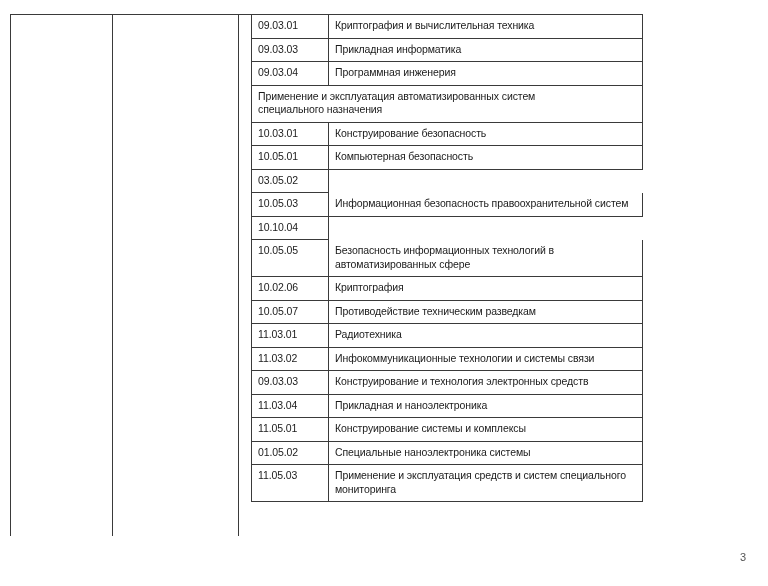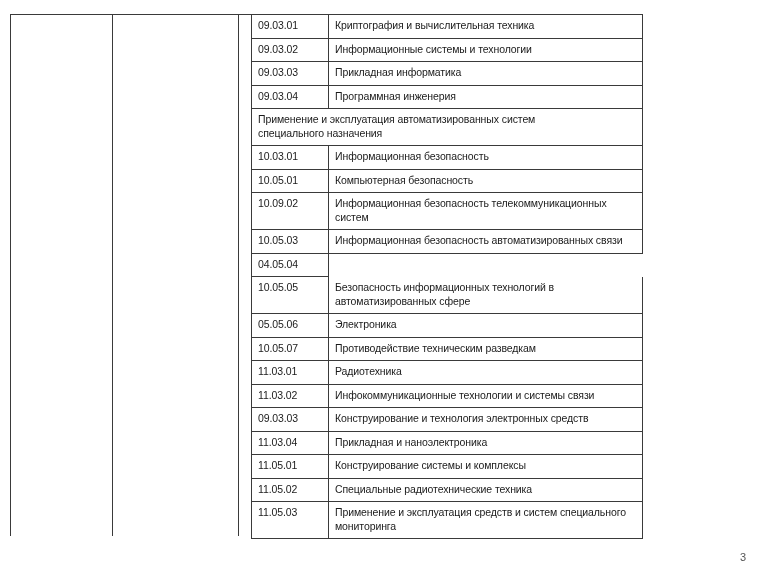--- a/index.html
+++ b/index.html
@@ -84,74 +84,68 @@
   <div class="vline v2"></div>
   <div class="vline v3"></div>
   <div class="topline"></div>
 
   <div class="rows-table">
   <div class="row">
     <div class="cell code">09.03.01</div>
     <div class="cell name">Криптография и вычислительная техника</div>
   </div>
 
-  <div class="row">
-    <div class="cell code">09.03.02</div>
-    <div class="cell name">Информационные системы и технологии</div>
-  </div>
 
   <div class="row">
     <div class="cell code">09.03.03</div>
     <div class="cell name">Прикладная информатика</div>
   </div>
 
   <div class="row">
     <div class="cell code">09.03.04</div>
     <div class="cell name">Программная инженерия</div>
   </div>
 
   <div class="row">
     <div class="cell name">Применение и эксплуатация автоматизированных систем
 специального назначения</div>
   </div>
 
   <div class="row">
     <div class="cell code">10.03.01</div>
-    <div class="cell name">Информационная безопасность</div>
+    <div class="cell name">Конструирование безопасность</div>
   </div>
 
   <div class="row">
     <div class="cell code">10.05.01</div>
     <div class="cell name">Компьютерная безопасность</div>
   </div>
 
   <div class="row">
-    <div class="cell code">10.09.02</div>
-    <div class="cell name">Информационная безопасность телекоммуникационных
-систем</div>
+    <div class="cell code">03.05.02</div>
   </div>
 
   <div class="row">
     <div class="cell code">10.05.03</div>
-    <div class="cell name">Информационная безопасность автоматизированных связи</div>
+    <div class="cell name">Информационная безопасность правоохранительной систем</div>
   </div>
 
   <div class="row">
-    <div class="cell code">04.05.04</div>
+    <div class="cell code">10.10.04</div>
   </div>
 
   <div class="row">
     <div class="cell code">10.05.05</div>
     <div class="cell name">Безопасность информационных технологий в
 автоматизированных сфере</div>
   </div>
 
   <div class="row">
-    <div class="cell code">05.05.06</div>
-    <div class="cell name">Электроника</div>
+    <div class="cell code">10.02.06</div>
+    <div class="cell name">Криптография</div>
   </div>
 
   <div class="row">
     <div class="cell code">10.05.07</div>
     <div class="cell name">Противодействие техническим разведкам</div>
   </div>
 
   <div class="row">
     <div class="cell code">11.03.01</div>
     <div class="cell name">Радиотехника</div>
@@ -171,22 +165,22 @@
     <div class="cell code">11.03.04</div>
     <div class="cell name">Прикладная и наноэлектроника</div>
   </div>
 
   <div class="row">
     <div class="cell code">11.05.01</div>
     <div class="cell name">Конструирование системы и комплексы</div>
   </div>
 
   <div class="row">
-    <div class="cell code">11.05.02</div>
-    <div class="cell name">Специальные радиотехнические техника</div>
+    <div class="cell code">01.05.02</div>
+    <div class="cell name">Специальные наноэлектроника системы</div>
   </div>
 
   <div class="row">
     <div class="cell code">11.05.03</div>
     <div class="cell name">Применение и эксплуатация средств и систем специального
 мониторинга</div>
   </div>
 </div>
 
   <div class="page-number">3</div>

